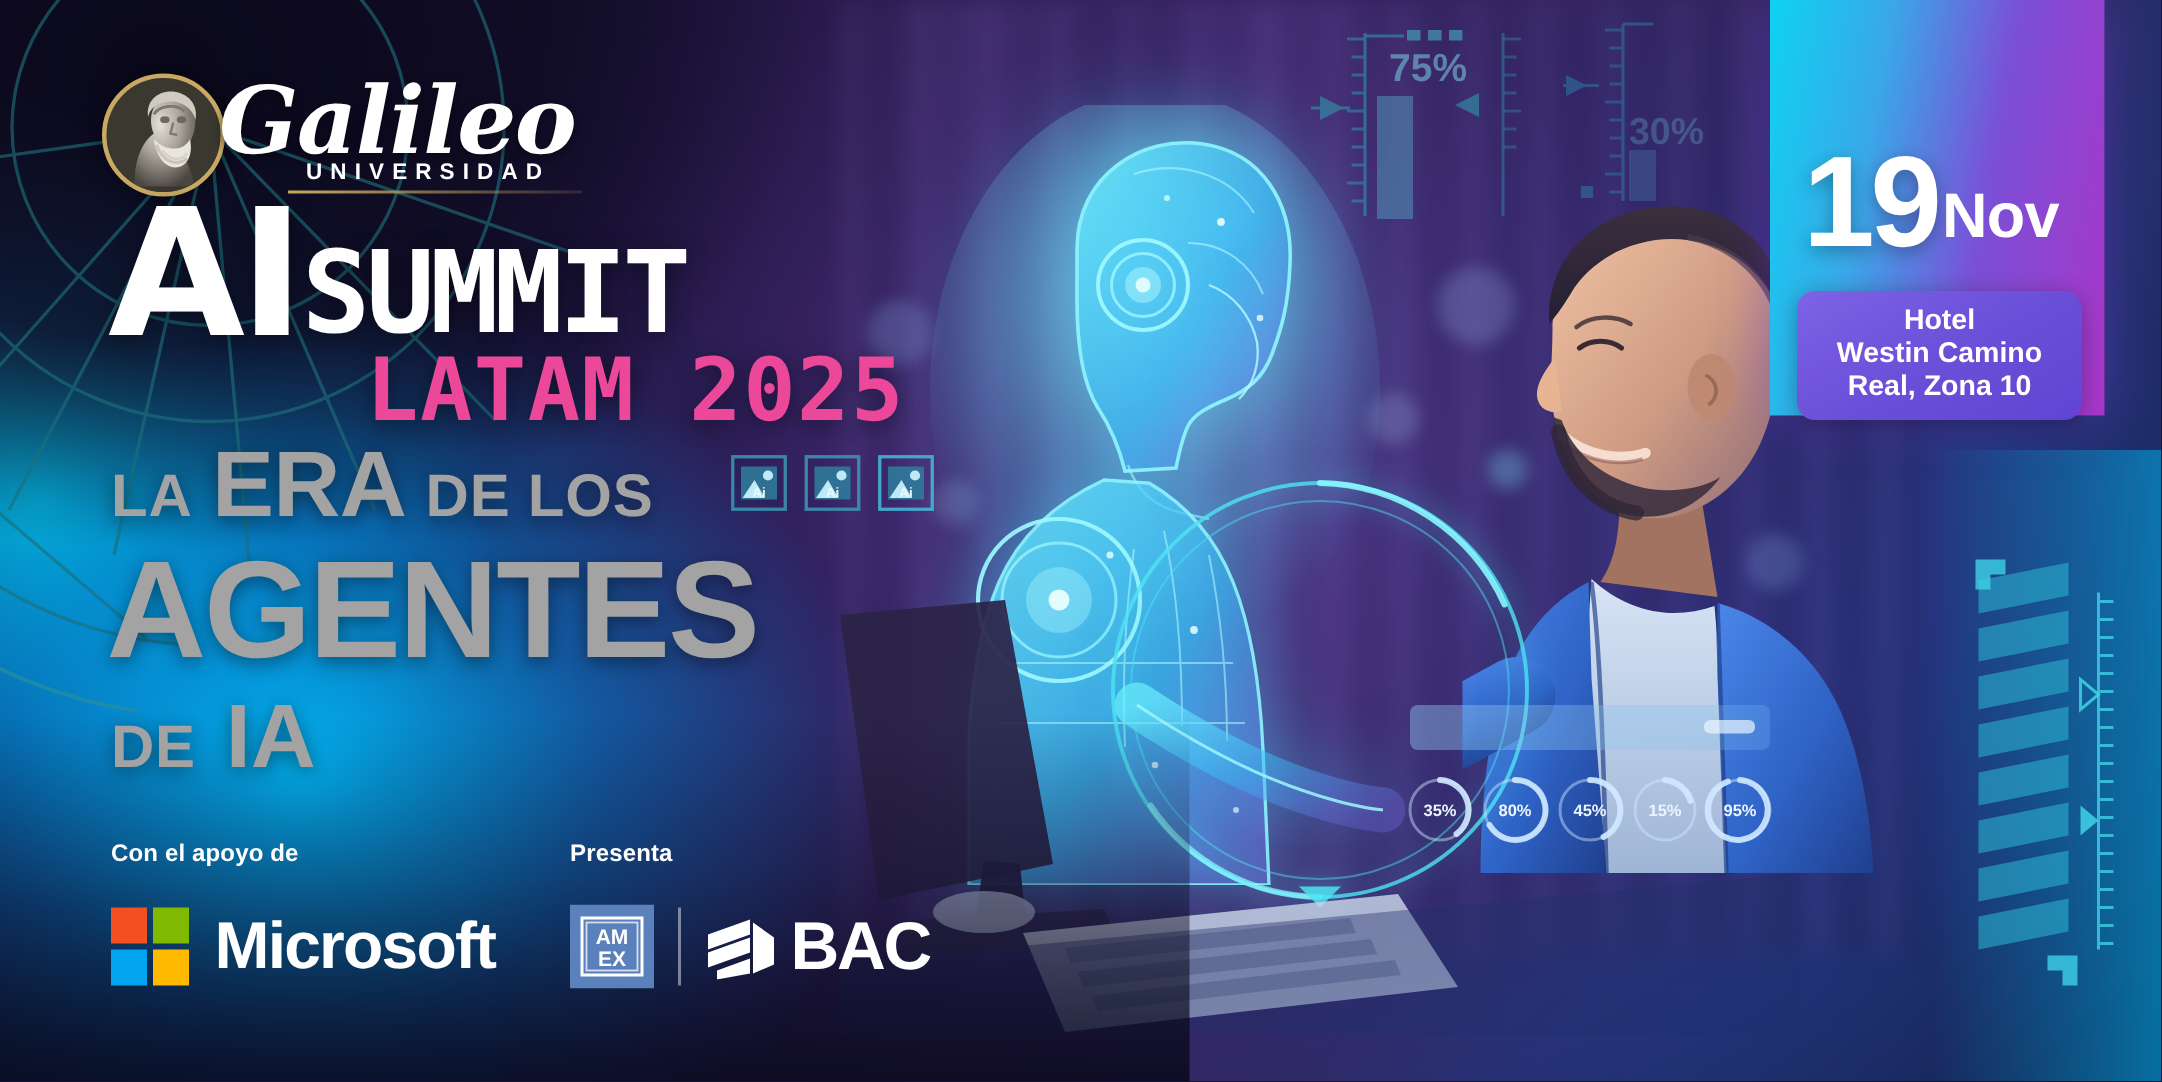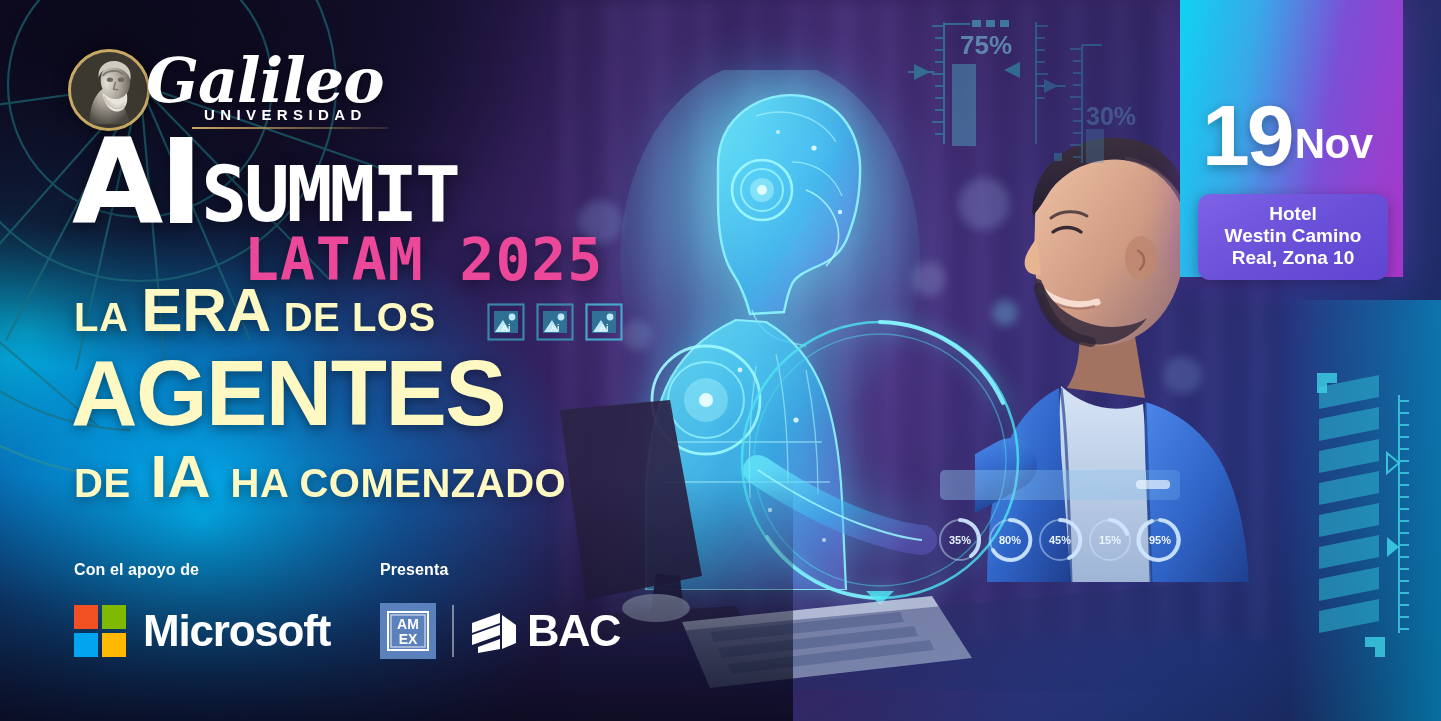--- a/index.html
+++ b/index.html
@@ -131,21 +131,21 @@
     text-shadow:0 3px 16px rgba(0,0,0,.42);
   }
   .t-row2{
     font-family:"DejaVu Sans Mono", monospace; font-weight:700;
     font-size:58px; color:#ec4899; letter-spacing:1px;
     margin-left:172px; margin-top:-6px;
     text-shadow:0 3px 14px rgba(0,0,0,.42);
   }
 
   
-  .tag{ position:absolute; left:74px; top:279px; z-index:20; color:#fef9c3; }
+  .tag{ position:absolute; left:74px; top:293px; z-index:20; color:#a3a3a3; }
   .tag div{ text-shadow:0 3px 12px rgba(0,0,0,.42); line-height:1; }
   .tl-1{ display:flex; align-items:baseline; gap:13px; }
   .sm{ font-size:40px; font-weight:700; letter-spacing:.5px; }
   .lg{ font-size:62px; font-weight:700; letter-spacing:-.5px; }
   .tl-2{ font-size:92px; font-weight:700; letter-spacing:-1.5px; margin-top:6px; margin-left:-3px; }
   .tl-3{ display:flex; align-items:baseline; gap:20px; margin-top:8px; }
   .xl{ font-size:60px; font-weight:700; }
 
   
   .date-panel{
@@ -400,21 +400,21 @@
           <text x="25" y="39">35%</text>
           <text x="75" y="39">80%</text>
           <text x="125" y="39">45%</text>
           <text x="175" y="39">15%</text>
           <text x="225" y="39">95%</text>
         </g>
       </svg>
     </div>
   </div>
 
-  <div class="gauge" style="left:900px;top:12px;width:170px;height:140px;opacity:.62;">
+  <div class="gauge" style="left:866px;top:12px;width:170px;height:140px;opacity:.62;">
     <svg width="170" height="140" viewBox="0 0 170 140" fill="none">
       <g stroke="#2f94a8" stroke-width="2">
         <path d="M44 10 L44 132"></path>
         <g opacity=".9">
           <path d="M44 14 h-12"></path>
             <path d="M44 26 h-9"></path>
             <path d="M44 38 h-9"></path>
             <path d="M44 50 h-9"></path>
           <path d="M44 62 h-12"></path>
             <path d="M44 74 h-9"></path>
@@ -441,21 +441,21 @@
       <rect x="52" y="52" width="24" height="82" fill="#54b9cc" opacity=".65"></rect>
       <g fill="#49aabf">
         <rect x="72" y="8" width="9" height="7"></rect>
           <rect x="86" y="8" width="9" height="7"></rect>
           <rect x="100" y="8" width="9" height="7"></rect>
       </g>
       <text x="60" y="42" font-family="Liberation Sans" font-size="26" font-weight="700" fill="#7fd6e6" opacity=".85">75%</text>
     </svg>
   </div>
 
-  <div class="gauge" style="left:1042px;top:31px;width:150px;height:140px;opacity:.5;">
+  <div class="gauge" style="left:1042px;top:2px;width:150px;height:140px;opacity:.5;">
     <svg width="150" height="140" viewBox="0 0 150 140" fill="none">
       <g stroke="#2f7fa8" stroke-width="2">
         <path d="M40 14 L40 132"></path>
         <g opacity=".9">
           <path d="M40 18 h-12"></path>
             <path d="M40 30 h-9"></path>
             <path d="M40 42 h-9"></path>
             <path d="M40 54 h-9"></path>
           <path d="M40 66 h-12"></path>
             <path d="M40 78 h-9"></path>
@@ -599,21 +599,20 @@
   <div class="tag">
     <div class="tl-1">
       <span class="sm">LA</span>
       <span class="lg">ERA</span>
       <span class="sm">DE LOS</span>
     </div>
     <div class="tl-2">AGENTES</div>
     <div class="tl-3">
       <span class="sm">DE</span>
       <span class="xl">IA</span>
-      <span class="sm">HA COMENZADO</span>
     </div>
   </div>
 
   <div class="date-panel">
     <div class="dp-inner">
       <div class="d-line d-row2">
         <span class="d-num">19</span>
         <span class="d-mon">Nov</span>
       </div>
       <div class="venue">

